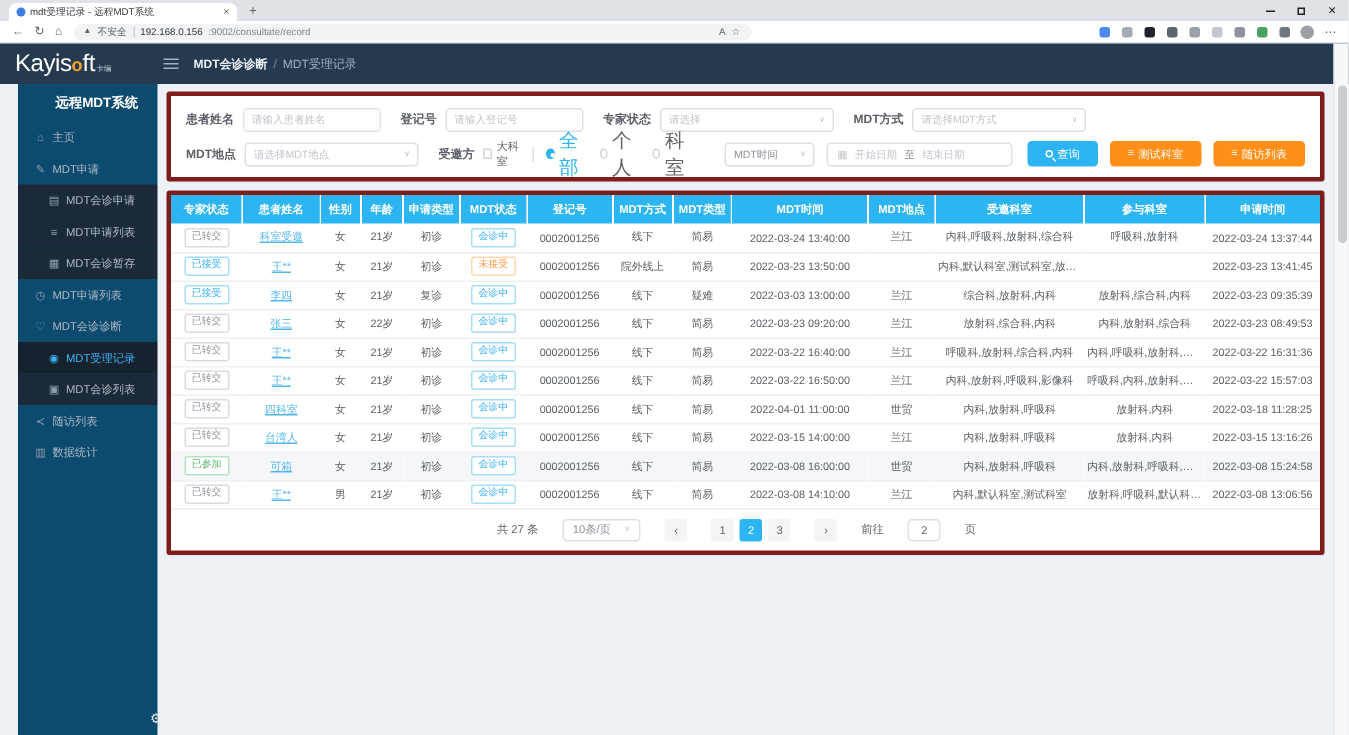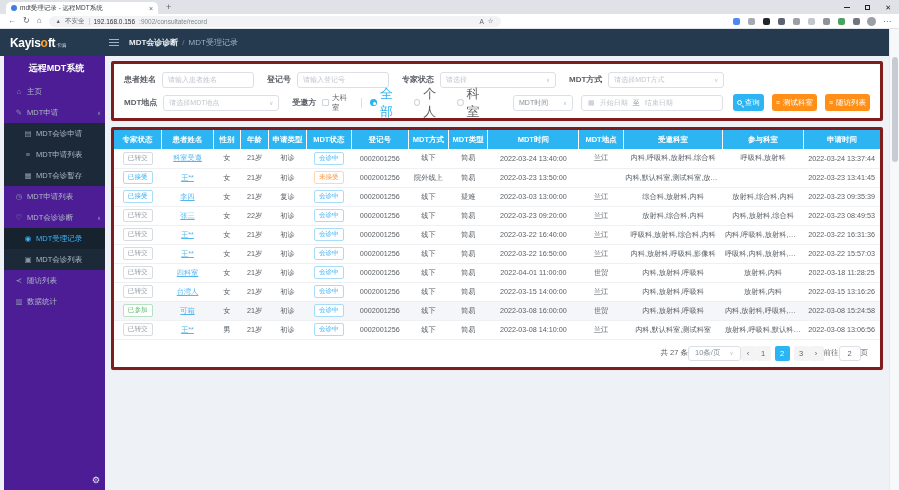--- a/index.html
+++ b/index.html
@@ -26,38 +26,38 @@
   .url-path{color:#80868b;flex:1;white-space:nowrap;overflow:hidden}
   .pill-ic{font-size:6.5px;color:#5f6368}
   .toolbar-icons{margin-left:auto;display:flex;align-items:center;gap:8px}
   .ext{width:7px;height:7px;border-radius:2px}
   .prof-avatar{width:9px;height:9px;border-radius:50%;background:#9aa0a6}
   .more-ic{font-size:8px;color:#5f6368}
 
   
   .appheader{height:27px;background:#253a4f;display:flex;align-items:center}
   .logo{width:105px;flex:0 0 105px;padding-left:10px;display:flex;align-items:baseline}
-  .logo-main{font-size:12px;font-weight:bold;color:#fff;letter-spacing:-.3px}
+  .logo-main{font-size:16px;font-weight:normal;color:#fff;letter-spacing:-.3px}
   .logo-accent{color:#ffa227;font-weight:bold;font-size:12px}
   .logo-sub{font-size:5px;color:#c3ced9;margin-left:1px}
   .hamburger{width:10px;margin:0 10px 0 4px;display:flex;flex-direction:column;gap:2px;cursor:pointer}
   .hamburger i{display:block;height:1px;background:#9fb3c8}
   .crumb{display:flex;align-items:center;font-size:8px}
   .crumb-strong{color:#eaf0f5;font-weight:bold}
   .crumb-sep{color:#76869a;margin:0 4px}
   .crumb-page{color:#9fb0c1}
   .header-right{margin-left:auto;display:flex;align-items:center;gap:9px;padding-right:10px}
   .sysnote{display:flex;align-items:center;gap:3px;font-size:7px;color:#53b7f3;cursor:pointer}
   .monitor-ic{width:7px;height:5px;border:1px solid #53b7f3;border-radius:1px}
   .hospital{color:#e7edf3;font-size:7.5px}
   .role{color:#9fb0c1;font-size:7px}
   .avatar{width:18px;height:18px;border-radius:50%;overflow:hidden;flex:0 0 auto}
 
   
-  .sidebar{position:absolute;left:4px;top:56px;bottom:0;width:105px;background:#4c1d95}
+  .sidebar{position:absolute;left:12px;top:56px;bottom:0;width:105px;background:#0c4a6e}
   .side-title{height:25px;line-height:25px;text-align:center;color:#fff;font-weight:bold;font-size:9px}
   .side-item{height:21px;display:flex;align-items:center;padding-left:11px;font-size:7.5px;color:#aeb9c6;cursor:pointer;position:relative;white-space:nowrap}
   .side-item.lv2{padding-left:20px;background:#1b2938}
   .side-item .mi{margin-right:4px;font-size:7.5px;color:#8e9bab;width:8px;text-align:center}
   .side-item.active{color:var(--sidebar-active,#3eb3f8);background:#16222e}
   .side-item.active .mi{color:var(--sidebar-active,#3eb3f8)}
   .chev{position:absolute;right:8px;font-size:5.5px;color:#8e9bab}
   .side-gear{position:absolute;bottom:5px;right:9px;color:#e2e8ee;font-size:9px;cursor:pointer}
 
   
@@ -78,21 +78,21 @@
   .vdiv{width:1px;height:10px;background:#dcdfe6;margin:0 8px}
   .radio{width:7px;height:7px;border:1px solid #cfd3da;border-radius:50%;margin-right:3px;position:relative}
   .radio.on{border-color:var(--primary,#2cb5f2);background:var(--primary,#2cb5f2)}
   .radio.on::after{content:"";position:absolute;left:2px;top:2px;width:3px;height:3px;border-radius:50%;background:#fff}
   .rgroup{display:flex;align-items:center;margin-right:9px}
   .rlabel{font-size:13px;color:#606266}
   .rgroup.on .rlabel{color:var(--primary,#2cb5f2)}
   .daterange{width:146px;height:16px;border:1px solid #dcdfe6;border-radius:3px;display:flex;align-items:center;gap:5px;padding:0 6px;font-size:7px;color:#c0c4cc}
   .cal-ic{font-size:7px;color:#c0c4cc}
   .dr-to{color:#8a9099}
-  .btn{height:17px;border:none;border-radius:3px;display:flex;align-items:center;justify-content:center;font-size:7.5px;color:#fff;padding:0 4px;margin-right:8px;gap:3px;cursor:pointer;white-space:nowrap}
+  .btn{height:17px;border:none;border-radius:3px;display:flex;align-items:center;justify-content:center;font-size:7.5px;color:#fff;padding:0 12px;margin-right:8px;gap:3px;cursor:pointer;white-space:nowrap}
   .btn-query{background:var(--primary,#2cb5f2)}
   .btn-orange{background:var(--orange,#ff8f17)}
   .mag{width:5px;height:5px;border:1px solid #fff;border-radius:50%;position:relative;flex:0 0 auto}
   .mag::after{content:"";position:absolute;left:4px;top:4px;width:3px;height:1px;background:#fff;transform:rotate(45deg);transform-origin:0 0}
   .btn-ic{font-size:7px;line-height:1}
 
   
   .table-card{padding:0}
   table{width:100%;border-collapse:collapse;table-layout:fixed}
   thead th{background:var(--primary,#2cb5f2);color:#fff;font-size:7.5px;font-weight:bold;height:19px;border-right:1px solid rgba(255,255,255,.45);white-space:nowrap;overflow:hidden}
@@ -101,21 +101,21 @@
   tbody tr.hl{background:#f4f6f9}
   .badge{display:inline-block;border:1px solid;border-radius:2px;padding:2px 4px;font-size:6.6px;line-height:1;background:#fff}
   .badge.default{color:#8f969e;border-color:#d8dbe0}
   .badge.blue{color:#38b0f2;border-color:#a7ddf8}
   .badge.green{color:#58b86c;border-color:#b5e2c0}
   .badge.cyan{color:#38b0f2;border-color:#a7ddf8}
   .badge.orange{color:#ff9b45;border-color:#ffd7ae}
   .plink{color:var(--link,#54b6f0);text-decoration:underline;cursor:pointer}
 
   
-  .pager{display:flex;align-items:center;justify-content:flex-end;gap:0;height:27px;padding-right:12px;font-size:7.5px;color:#606266}
+  .pager{display:flex;align-items:center;justify-content:center;gap:16px;height:27px;padding-right:12px;font-size:7.5px;color:#606266}
   .psel{border:1px solid #dcdfe6;border-radius:3px;height:15px;display:flex;align-items:center;padding:0 6px;gap:5px;color:#8a9099}
   .pbtn{min-width:15px;height:15px;background:#f4f4f5;border-radius:2px;display:flex;align-items:center;justify-content:center;color:#606266;cursor:pointer;padding:0 3px}
   .pbtn.active{background:var(--primary,#2cb5f2);color:#fff}
   .pgroup{display:flex;align-items:center;gap:4px}
   .goto-box{width:22px;height:15px;border:1px solid #dcdfe6;border-radius:3px;display:flex;align-items:center;justify-content:center;color:#606266}
 
   
   .scrollbar{position:absolute;right:0;top:29px;bottom:0;width:10px;background:#f7f8f9;border-left:1px solid #e8eaec}
   .thumb{position:absolute;top:28px;left:2px;width:6px;height:105px;background:#c8ccd2;border-radius:3px}
 </style>

